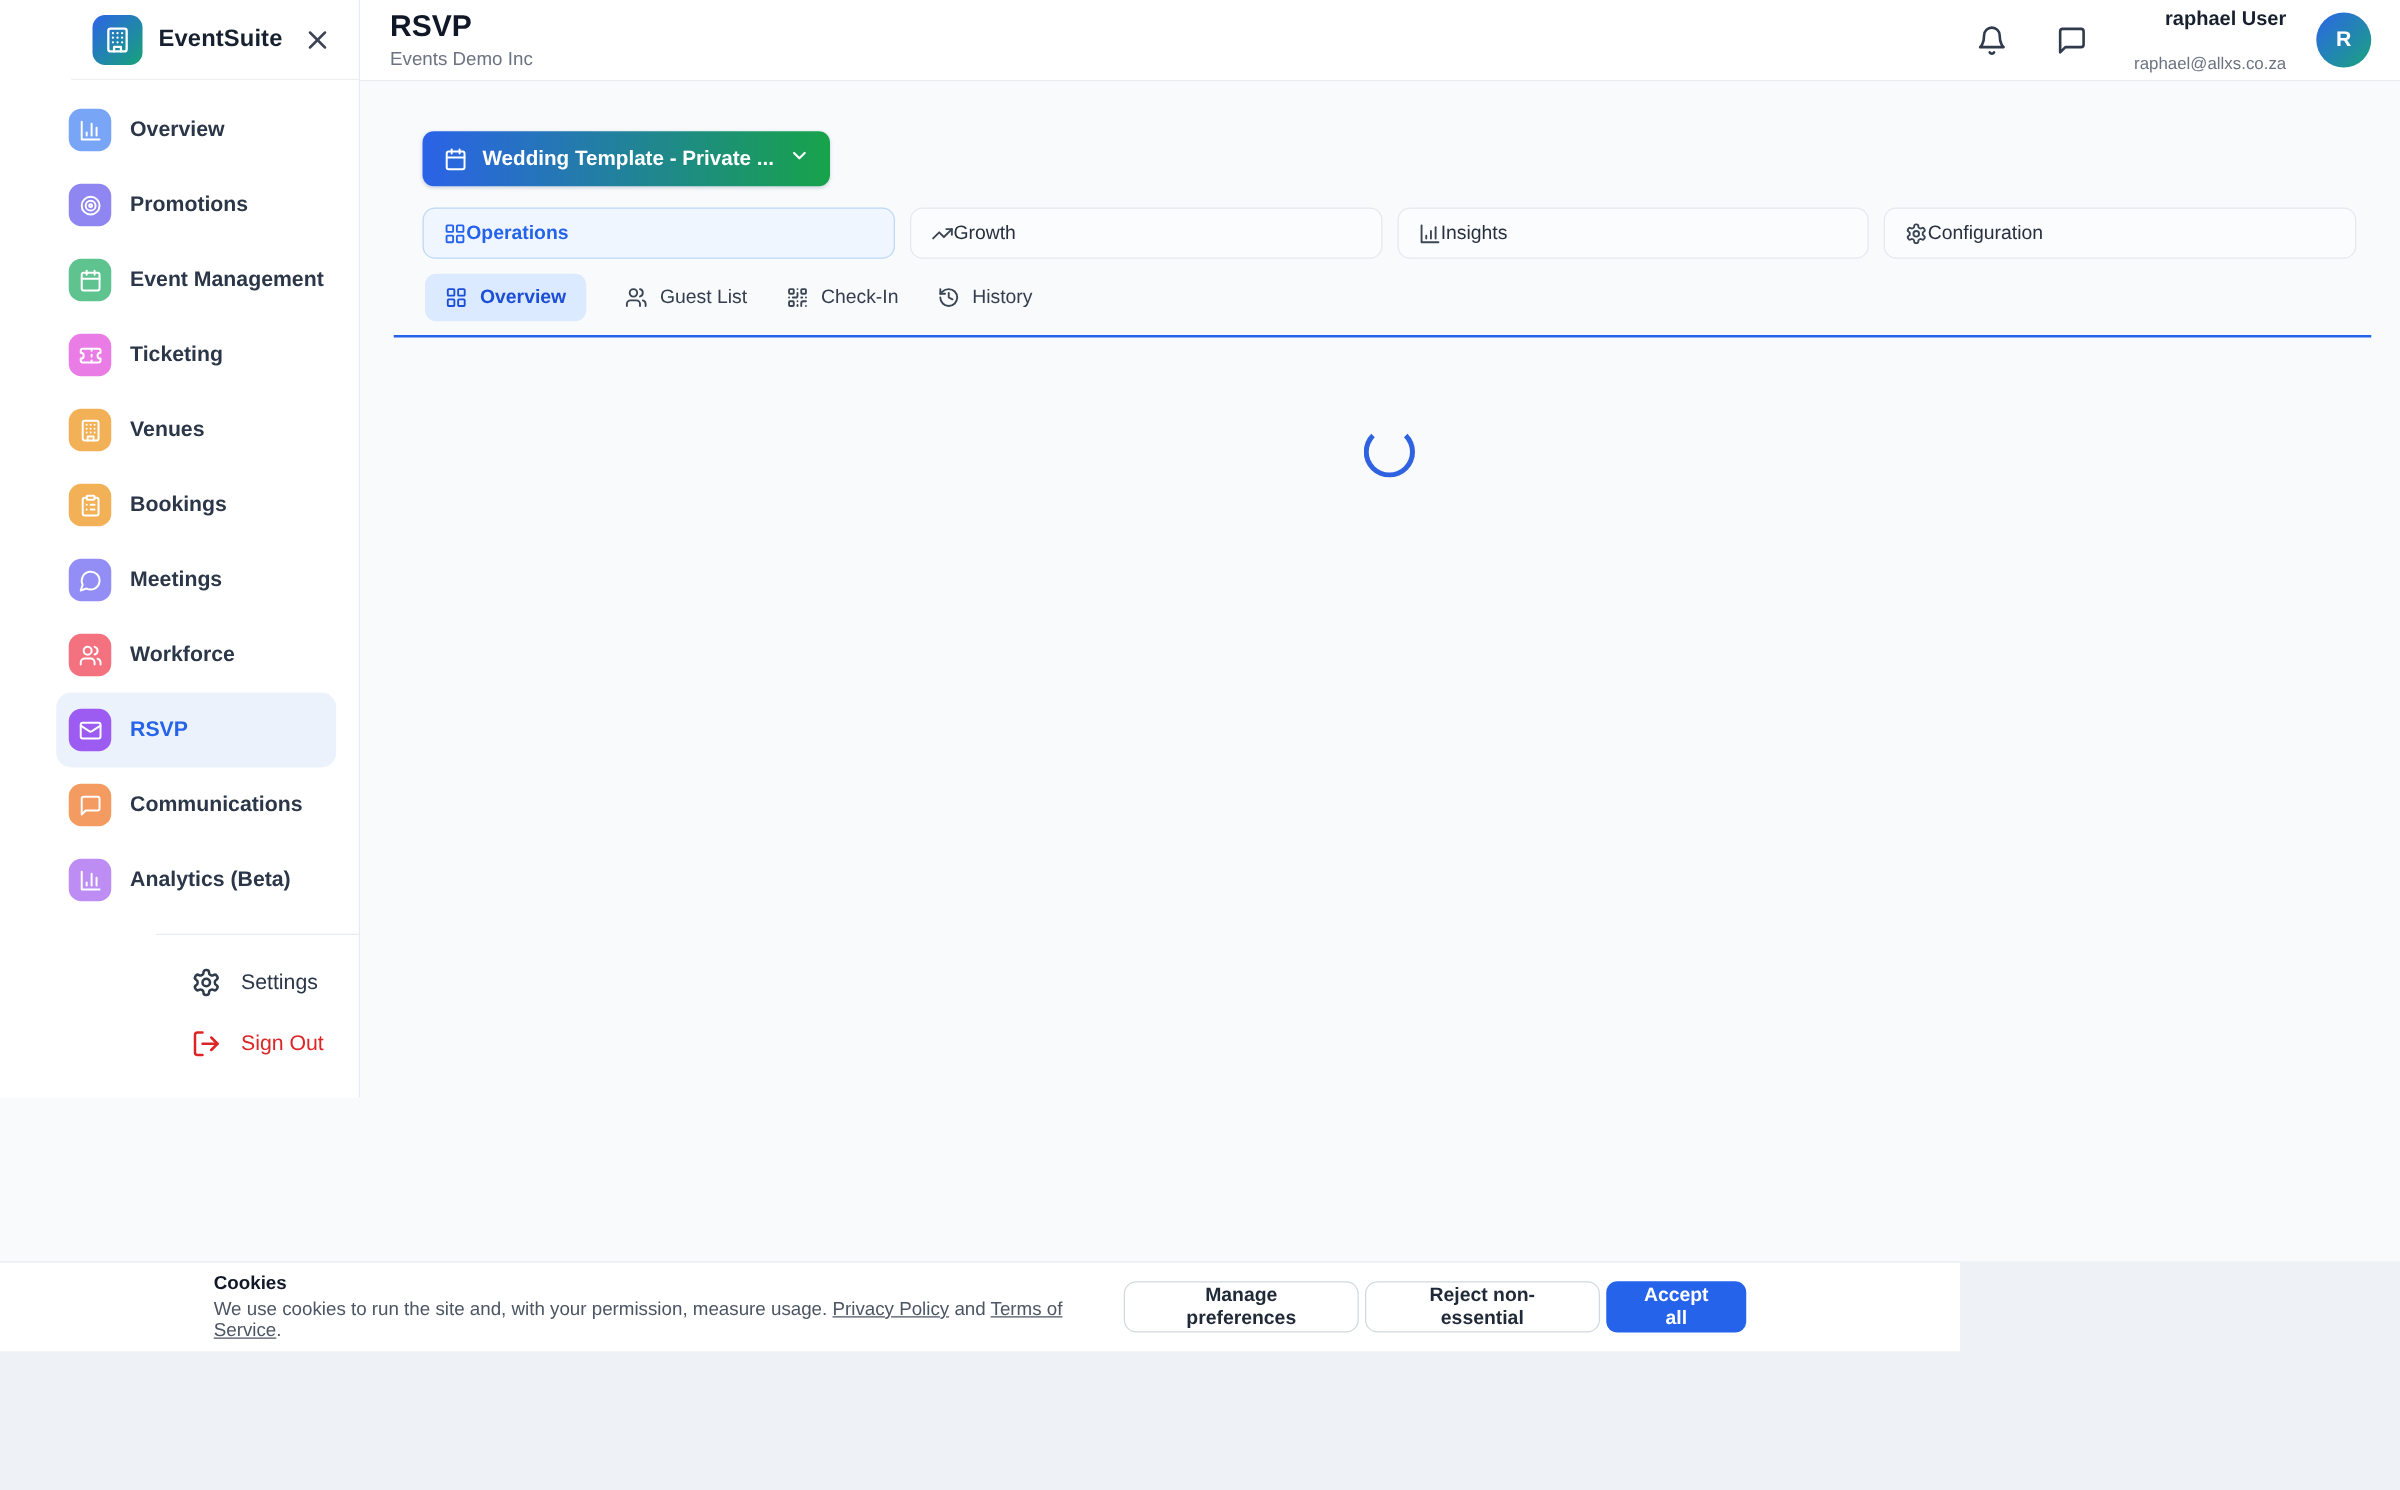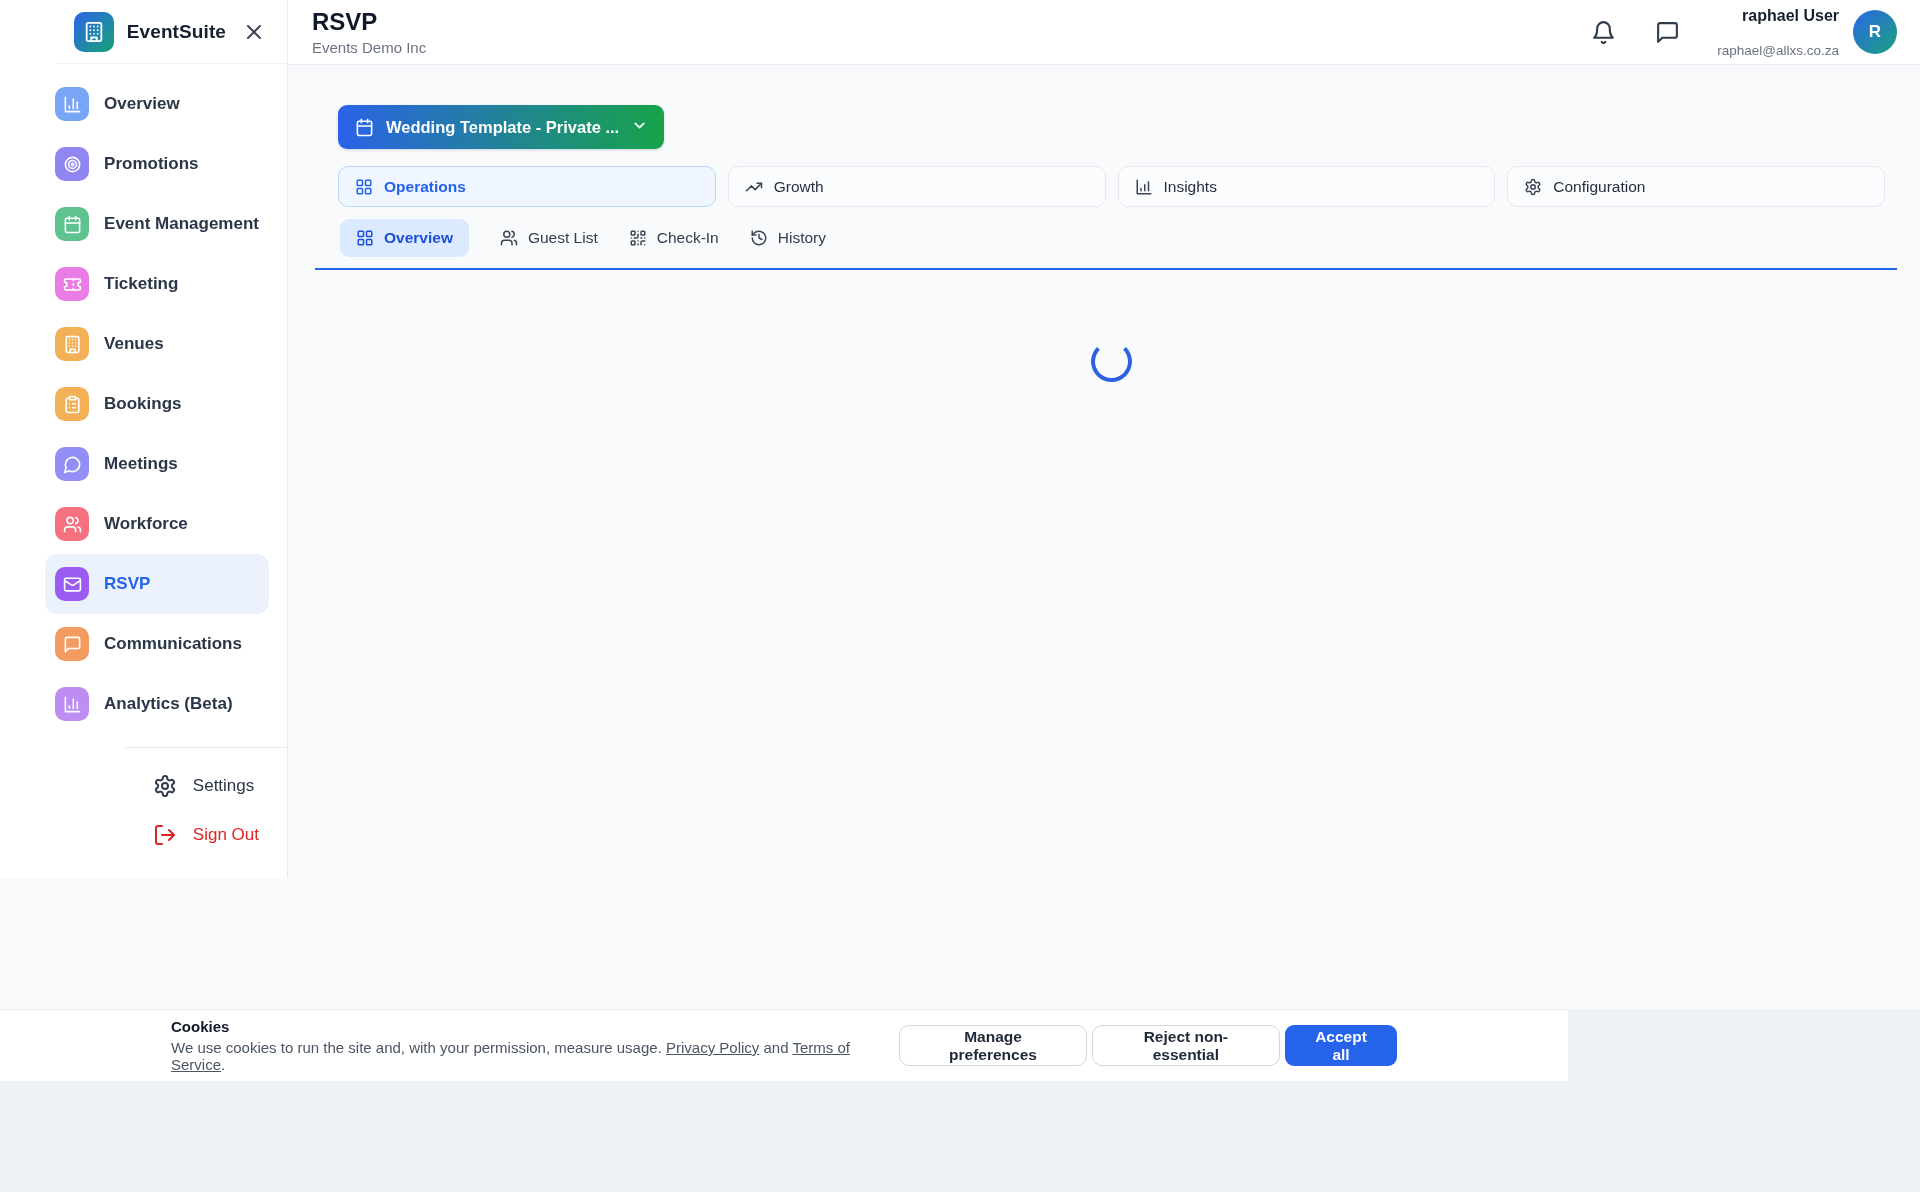--- a/index.html
+++ b/index.html
@@ -39,38 +39,38 @@
   .f-item.sign-out { color:#dc2626; }
 
   
   .header { position:absolute; left:288px; top:0; right:0; height:65px; background:#fff;
             border-bottom:1px solid #e8ebef; display:flex; align-items:center; padding:0 23px 0 24px; }
   .h-title { font-size:24px; font-weight:700; color:#101828; }
   .h-sub { font-size:15px; color:#6b7280; margin-top:3px; }
   .h-right { margin-left:auto; display:flex; align-items:center; gap:36px; }
   .h-icon { width:28px; height:28px; color:#2f3a4a; display:flex; align-items:center; justify-content:center; cursor:pointer; }
   .h-icon svg { width:25px; height:25px; }
-  .h-user { display:flex; align-items:center; gap:14px; cursor:pointer; }
+  .h-user { display:flex; align-items:center; gap:24px; cursor:pointer; }
   .u-text { text-align:right; }
   .u-name { font-size:16px; font-weight:700; color:#16202e; }
   .u-email { font-size:13.5px; color:#6b7280; margin-top:18px; }
   .avatar { width:44px; height:44px; border-radius:50%; background:linear-gradient(135deg,#2b66e8 0%,#1ba37d 100%);
             color:#fff; font-size:17px; font-weight:600; display:flex; align-items:center; justify-content:center; }
 
   
   .main { position:absolute; left:288px; top:65px; right:0; height:944px; padding:40px 35px 0 50px; }
   .event-btn { display:inline-flex; align-items:center; gap:12px; height:44px; padding:0 16px 0 17px;
                border:none; border-radius:9px; background:linear-gradient(90deg,#2b62e8 0%,#17a34a 100%);
                color:#fff; font-family:inherit; font-size:16.5px; font-weight:700; cursor:pointer;
                box-shadow:0 1px 3px rgba(16,40,80,.18); }
   .event-btn svg { width:19px; height:19px; }
   .event-btn .chev svg { width:17px; height:17px; }
 
   .tabs { display:flex; gap:12px; margin-top:17px; }
-  .tab { flex:1; height:41px; display:flex; align-items:center; gap:11px; padding:0 16px;
+  .tab { flex:1; height:41px; display:flex; align-items:center; padding:0 16px;
          border:1px solid #e5e8ec; border-radius:10px; background:#fbfcfd; cursor:pointer;
          font-size:15.5px; font-weight:500; color:#27303f; }
   .tab svg { width:18px; height:18px; color:#3b4554; flex:none; }
   .tab.active { background:#eff6ff; border-color:#bcd7f7; color:#2563eb; font-weight:600; }
   .tab.active svg { color:#2563eb; }
 
   .subtabs { display:flex; align-items:center; gap:31px; margin-top:12px; margin-left:2px; }
   .subtab { display:flex; align-items:center; gap:10px; font-size:15.5px; font-weight:500; color:#333d4d;
             cursor:pointer; height:38px; }
   .subtab svg { width:18px; height:18px; color:#3b4554; flex:none; }

